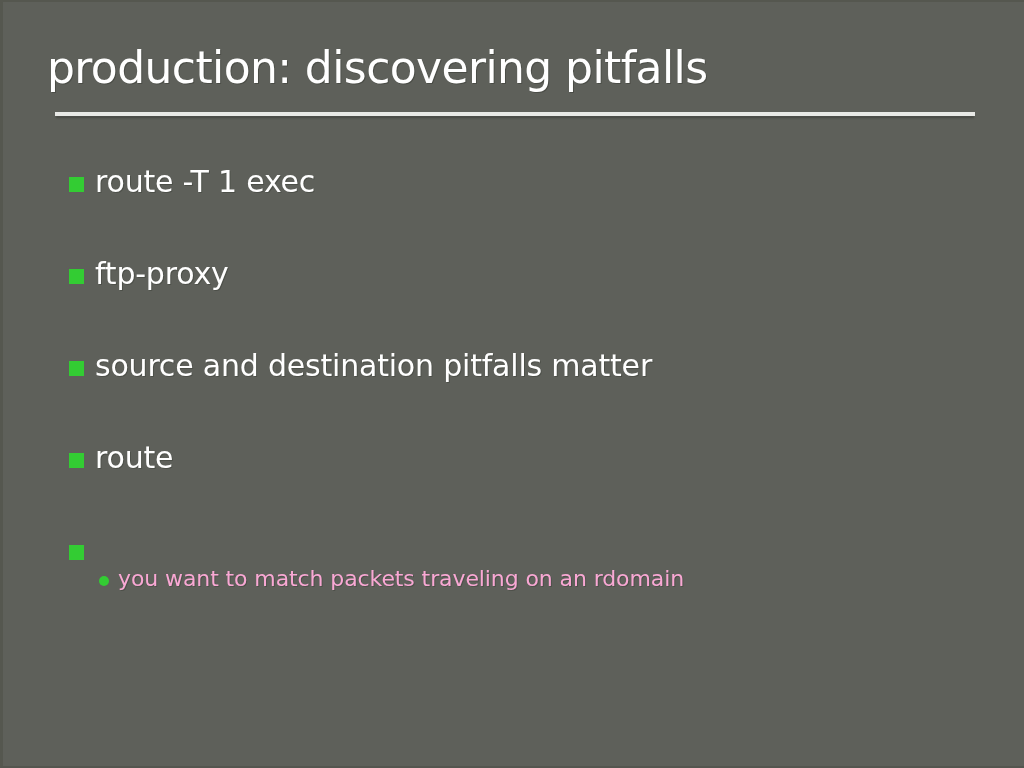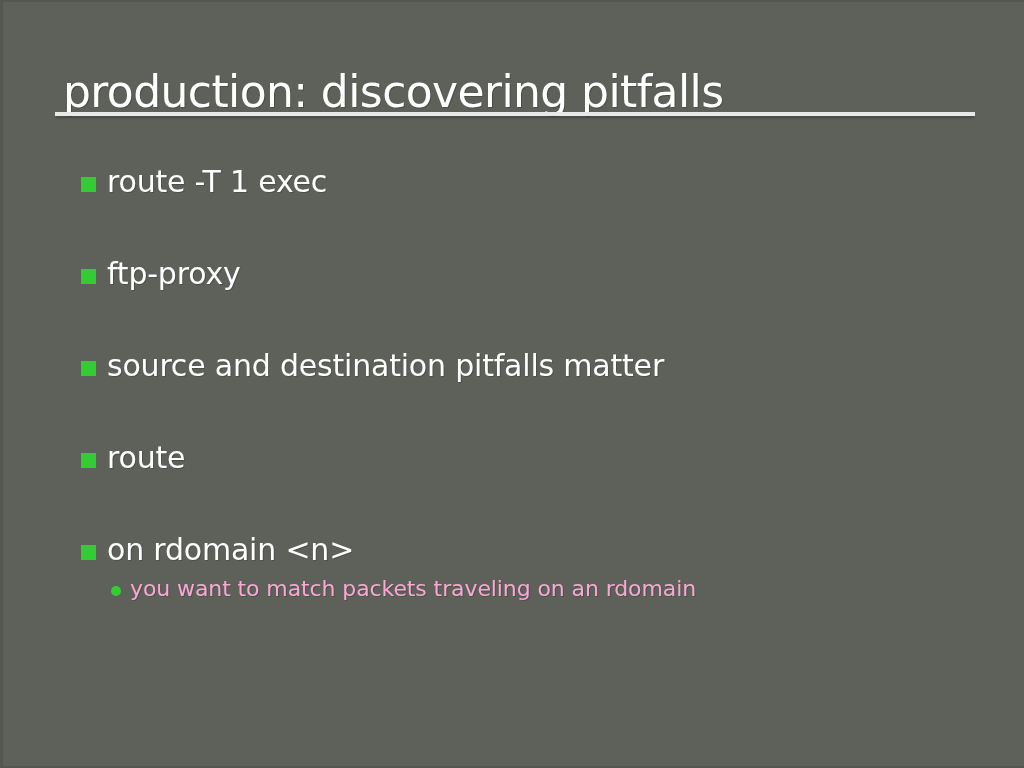--- a/index.html
+++ b/index.html
@@ -23,24 +23,23 @@
     box-sizing: border-box;
     border-top: 2px solid #55574f;
     border-left: 3px solid #55574f;
     border-bottom: 2px solid #54564f;
     overflow: hidden;
   }
 
   
   #title-block {
     position: absolute;
-    left: 60px;
+    left: 44px;
     top: 40px;
     width: 920px;
-    margin-top: 24px;
   }
   #slide-title {
     font-family: "DejaVu Sans", sans-serif;
     font-size: 44px;
     line-height: 52px;
     font-weight: 400;
     color: #ffffff;
     letter-spacing: -0.6px;
     white-space: nowrap;
     text-shadow: 1px 1px 0 rgba(40,42,38,0.35);
@@ -51,21 +50,21 @@
     top: 110px;
     width: 920px;
     height: 4px;
     background: #e8e9e6;
     box-shadow: 0 3px 2px -1px rgba(35,37,33,0.45);
   }
 
   
   #bullet-list {
     position: absolute;
-    left: 78px;
+    left: 66px;
     top: 160px;
     width: 910px;
   }
   .bullet-row {
     position: relative;
     height: 92px;
   }
   .bullet-line {
     display: flex;
     align-items: flex-start;
@@ -151,21 +150,20 @@
     <div class="bullet-row">
       <div class="bullet-line">
         <span class="sq-bullet"></span>
         <span class="bullet-text">route</span>
       </div>
     </div>
 
     <div class="bullet-row">
       <div class="bullet-line">
         <span class="sq-bullet"></span>
-        <span class="bullet-text">on rdomain &lt;n&gt;</span>
       </div>
       <div class="sub-line">
         <span class="dot-bullet"></span>
         <span class="sub-text">you want to match packets traveling on an rdomain</span>
       </div>
     </div>
 
   </div>
 </div>
 

